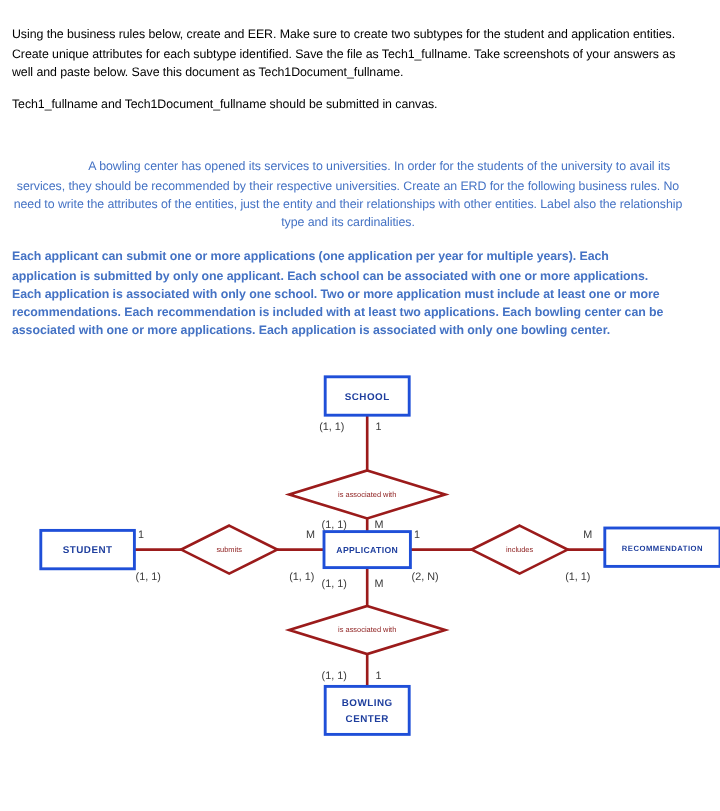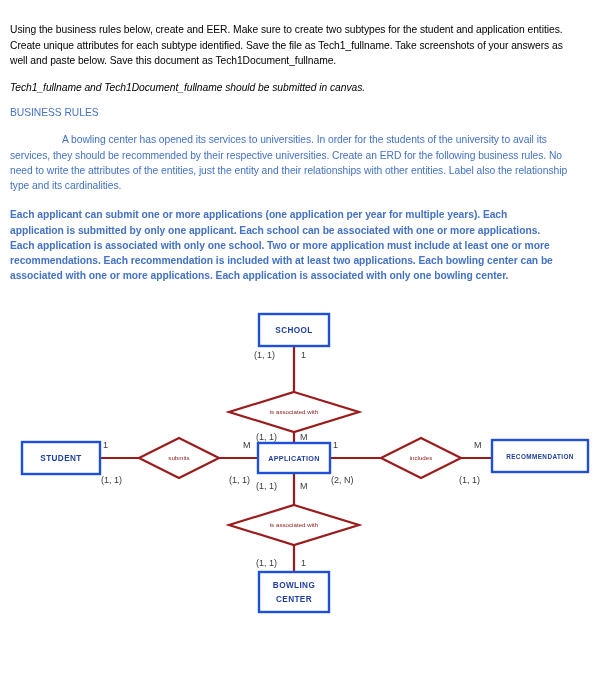--- a/index.html
+++ b/index.html
@@ -26,46 +26,45 @@
   .para {
     position: absolute;
     font-size: 10.3px;
     line-height: 15.3px;
     letter-spacing: -0.05px;
   }
   .para.black { color: #000000; }
   .para.blue  { color: #4472c4; }
 
   #intro-para   { left: 10px; top: 12px;  width: 558px; }
-  #canvas-para  { left: 10px; top: 70px;  width: 558px; font-style: italic; }
+  #canvas-para  { left: 10px; top: 70px;  width: 558px; }
   #rules-head   { left: 10px; top: 95px;  width: 300px; font-size: 10.3px; }
-  #scenario-para{ left: 10px; top: 122px; width: 560px; text-indent: 52px; }
+  #scenario-para{ left: 10px; top: 122px; width: 560px; text-indent: 52px; text-align: center; }
   #rules-para   { left: 10px; top: 197px; width: 552px; font-weight: bold; }
   #footer-para  { left: 10px; top: 650px; width: 400px; font-size: 10.3px; letter-spacing: 0.1px; }
 
   
   #er-diagram {
     position: absolute;
-    left: 4px;
+    left: 16px;
     top: 300px;
     width: 516px;
     height: 320px;
   }
   #er-diagram svg { display: block; }
 </style>
 </head>
 <body>
 
 <div class="doc">
 
   <p class="para black" id="intro-para">Using the business rules below, create and EER. Make sure to create two subtypes for the student and application entities.  Create unique attributes for each subtype identified.  Save the file as Tech1_fullname.  Take screenshots of your answers as well and paste below.  Save this document as Tech1Document_fullname.</p>
 
   <p class="para black" id="canvas-para">Tech1_fullname and Tech1Document_fullname should be submitted in canvas.</p>
 
-  <p class="para blue" id="rules-head">BUSINESS RULES</p>
 
   <p class="para blue" id="scenario-para">A bowling center has opened its services to universities.  In order for the students of the university to avail its services, they should be recommended by their respective universities.  Create an ERD for the following business rules.  No need to write the attributes of the entities, just the entity and their relationships with other entities.  Label also the relationship type and its cardinalities.</p>
 
   <p class="para blue" id="rules-para">Each applicant can submit one or more applications (one application per year for multiple years). Each application is submitted by only one applicant. Each school can be associated with one or more applications. Each application is associated with only one school. Two or more application must include at least one or more recommendations. Each recommendation is included with at least two applications. Each bowling center can be associated with one or more applications. Each application is associated with only one bowling center.</p>
 
   <div id="er-diagram">
     <svg width="600" height="320" viewBox="0 0 600 320" xmlns="http://www.w3.org/2000/svg">
       <defs>
         <style>
           .ent-box   { fill:#ffffff; stroke:#1f4fd8; stroke-width:2.4; }

